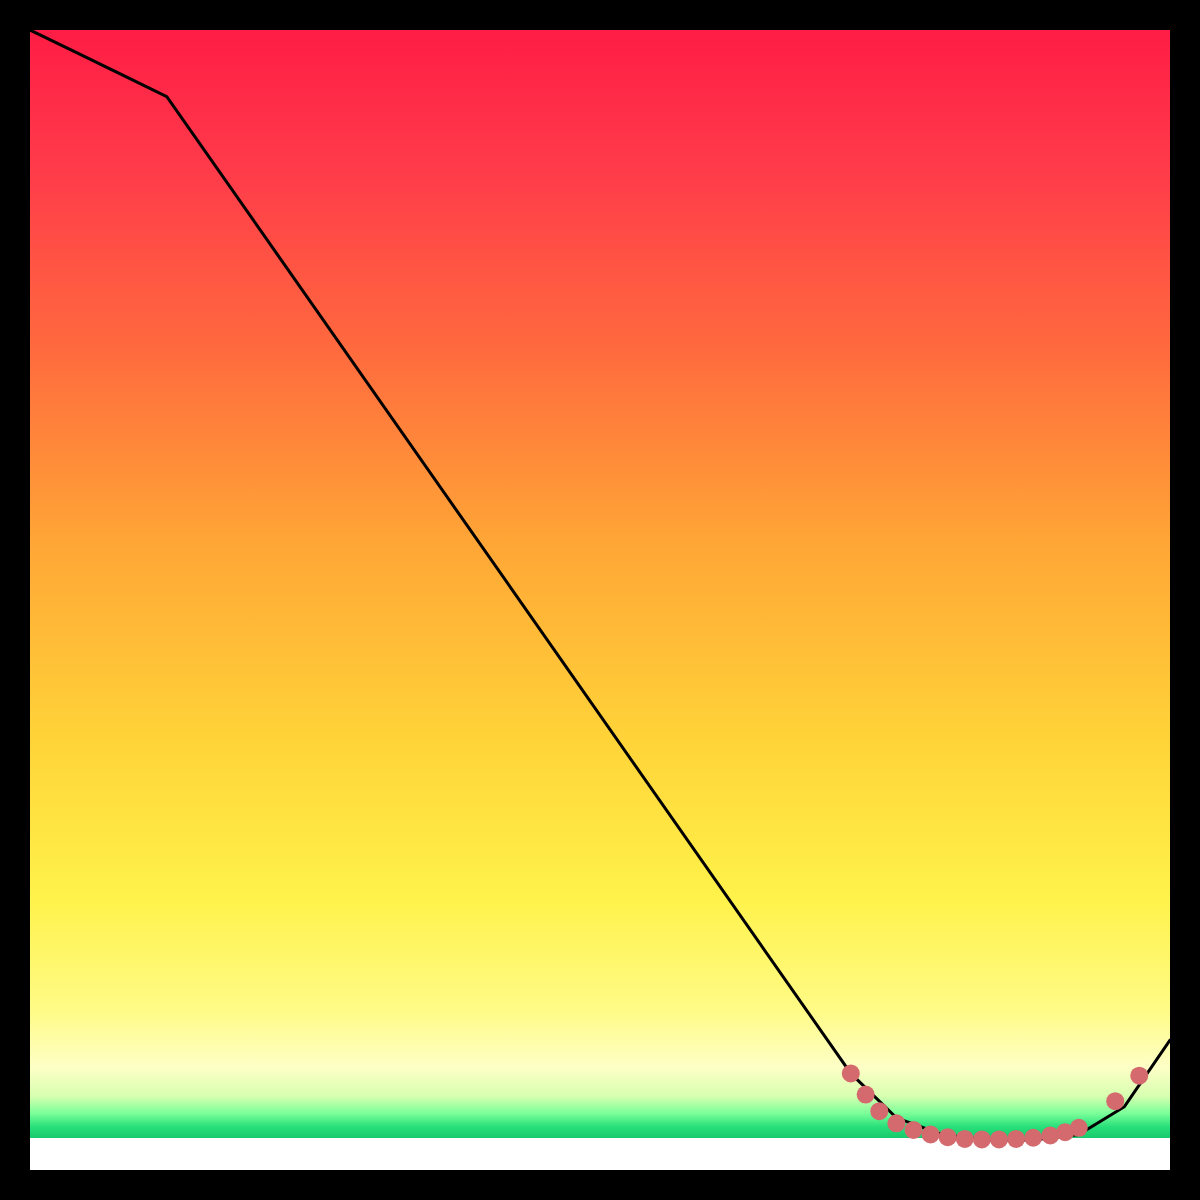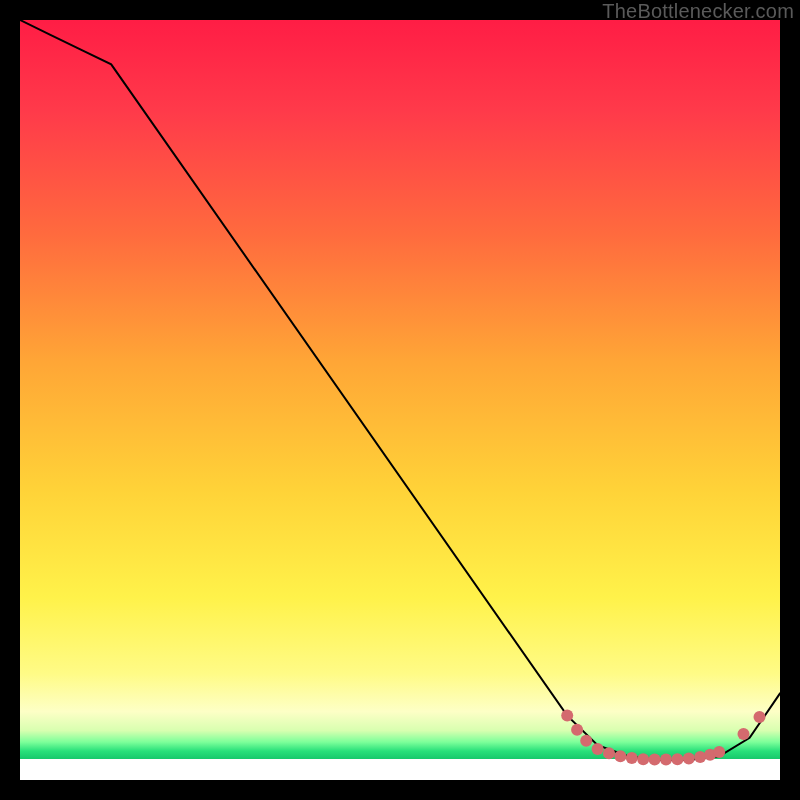--- a/index.html
+++ b/index.html
@@ -97,14 +97,13 @@
           <circle cx="668.8" cy="738.5" r="6" fill="#d46a6e"></circle>
           <circle cx="680.2" cy="737.0" r="6" fill="#d46a6e"></circle>
           <circle cx="690.1" cy="734.8" r="6" fill="#d46a6e"></circle>
           <circle cx="699.2" cy="731.9" r="6" fill="#d46a6e"></circle>
           <circle cx="723.5" cy="714.1" r="6" fill="#d46a6e"></circle>
           <circle cx="739.5" cy="697.1" r="6" fill="#d46a6e"></circle>
         </g>
     </svg>
   </div>
 
-  <div class="watermark">TheBottlenecker.com</div>
 </div>
 
 </body></html>

